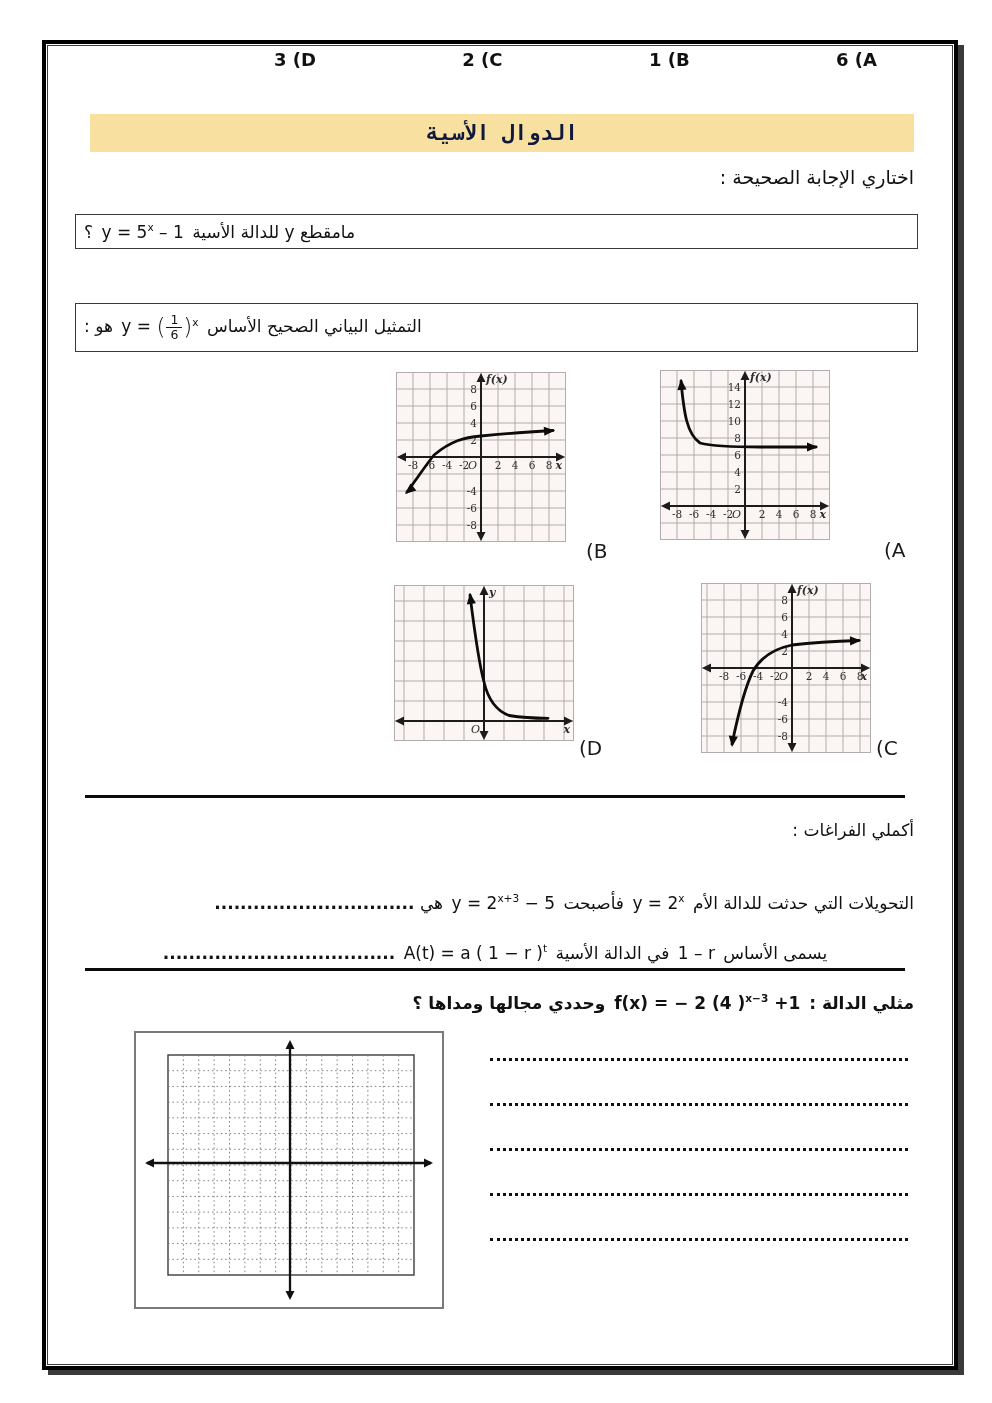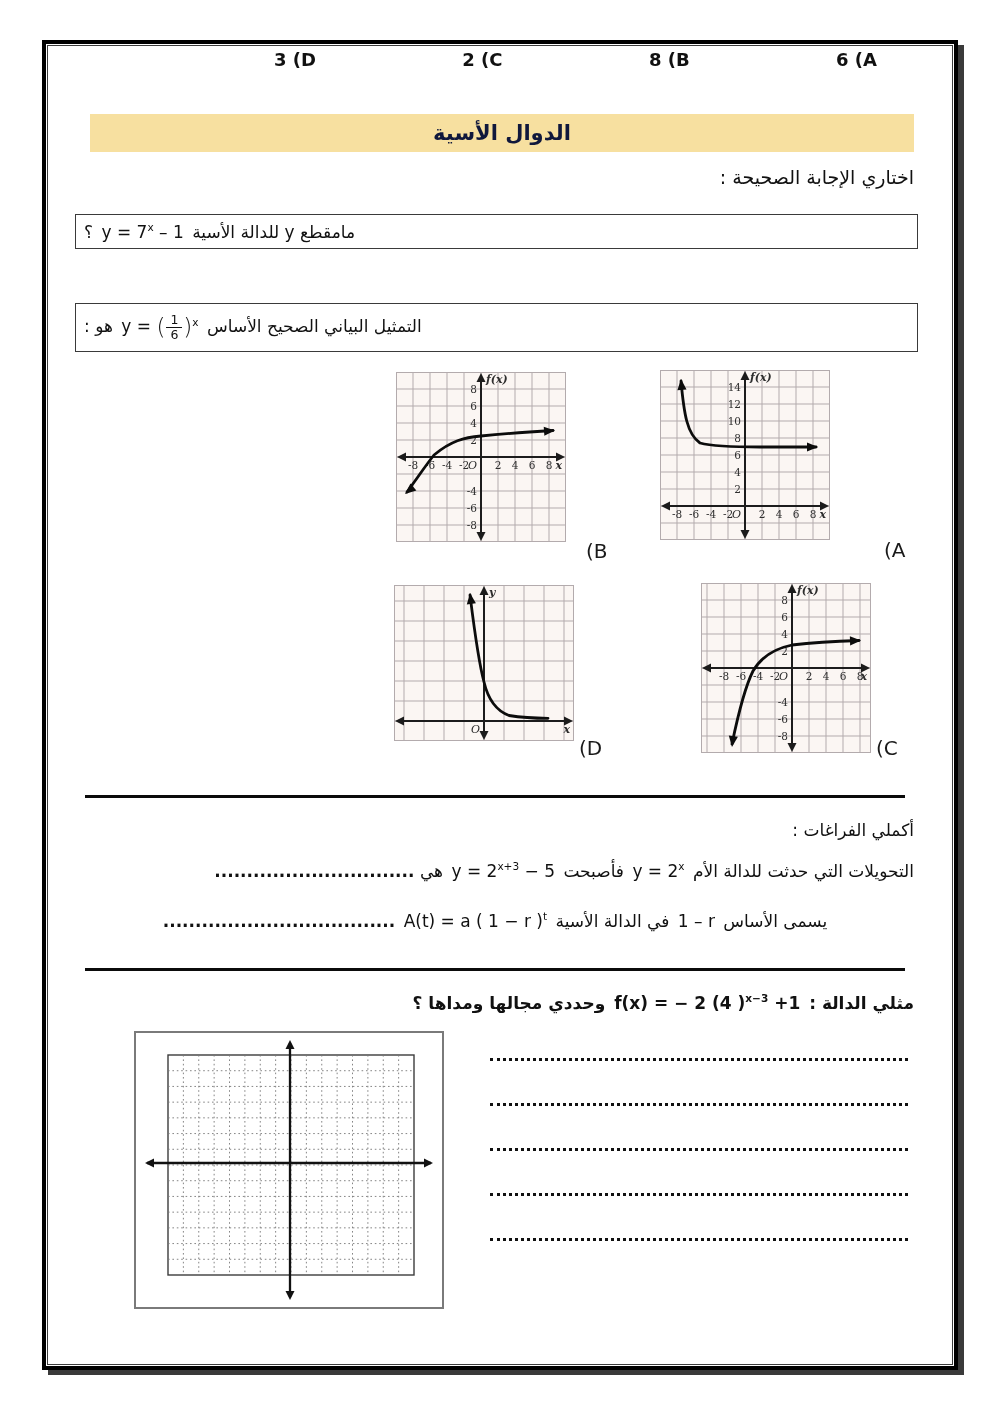--- a/index.html
+++ b/index.html
@@ -4,41 +4,41 @@
 <style>
   html,body{margin:0;padding:0;background:#ffffff;}
   body{width:992px;height:1403px;position:relative;overflow:hidden;
        font-family:"DejaVu Sans",sans-serif;color:#111;}
   .frame{position:absolute;left:42px;top:40px;width:908px;height:1322px;
          border:4px solid #000;box-shadow:6px 5px 0 #3a3a3a;background:#fff;}
   .frame-inner{position:absolute;inset:1px;border:1px solid #3c3c3c;pointer-events:none;}
   .abs{position:absolute;}
   .title-bar{left:44px;top:70px;width:824px;height:38px;background:#f7e0a0;
              display:flex;align-items:center;justify-content:center;
-             font-size:21px;font-weight:bold;color:#10183c;}
+             font-size:21px;font-weight:bold;color:#10183c;font-family:Liberation Mono, monospace;}
   .rtl{direction:rtl;unicode-bidi:embed;text-align:right;}
   .instruction{top:122px;right:40px;font-size:19px;}
   .qbox{left:29px;width:843px;border:1px solid #3a3a3a;box-sizing:border-box;
         padding:0 8px;display:flex;align-items:center;justify-content:flex-end;}
   .q1box{top:170px;height:35px;font-size:17px;}
   .q2box{top:259px;height:49px;font-size:17px;}
   .options{left:29px;top:218px;width:843px;height:30px;display:flex;
            flex-direction:row-reverse;justify-content:space-between;align-items:center;
            padding:0 12px 0 228px;box-sizing:border-box;font-size:18px;}
   .opt{direction:ltr;unicode-bidi:embed;cursor:default;font-weight:bold;}
   .math{direction:ltr;unicode-bidi:embed;display:inline-block;padding:0 3px;}
   sup{font-size:0.62em;}
   .frac{display:inline-flex;flex-direction:column;text-align:center;
         vertical-align:middle;font-size:12.5px;line-height:1.1;margin:0 1px;}
   .frac .num{border-bottom:1.3px solid #111;padding:0 4px;}
   .paren{font-size:23px;font-weight:300;vertical-align:middle;}
   .graph-label{font-size:20px;direction:ltr;unicode-bidi:embed;color:#1a1a1a;}
   .divider{left:39px;width:820px;height:3px;background:#0b0b0b;}
   .fill-heading{top:776px;right:40px;font-size:17px;margin-left:12px;}
-  .fill-line{left:30px;right:40px;font-size:17px;}
+  .fill-line{left:30px;right:40px;font-size:17px;margin-top:32px;}
   .dots{letter-spacing:1.5px;font-weight:bold;}
   .q3-text{right:40px;top:948px;font-size:17px;left:30px;font-weight:bold;}
   .answers{left:444px;top:1014px;width:418px;}
   .ans-line{height:0;border-top:3px dotted #111;margin-bottom:42px;}
   svg text{fill:#2e2e2e;}
 </style>
 </head>
 <body>
 
 <div class="frame">
@@ -46,28 +46,28 @@
 
   <div class="abs title-bar">
     <span>الدوال الأسية</span>
   </div>
 
   <div class="abs rtl instruction">اختاري الإجابة الصحيحة :</div>
 
   <div class="abs rtl qbox q1box">
     <span>
       <span>مامقطع y للدالة الأسية</span>
-      <span class="math"><span>y = 7</span><sup>x</sup><span> – 1</span></span>
+      <span class="math"><span>y = 5</span><sup>x</sup><span> – 1</span></span>
       <span>؟</span>
     </span>
   </div>
 
   <div class="options">
     <span class="opt">6 (A</span>
-    <span class="opt">8 (B</span>
+    <span class="opt">1 (B</span>
     <span class="opt">2 (C</span>
     <span class="opt">3 (D</span>
   </div>
 
   <div class="abs rtl qbox q2box">
     <span>
       <span>التمثيل البياني الصحيح الأساس</span>
       <span class="math"><span>y = </span><span class="paren">(</span><span class="frac">
             <span class="num">1</span>
             <span class="den">6</span>

